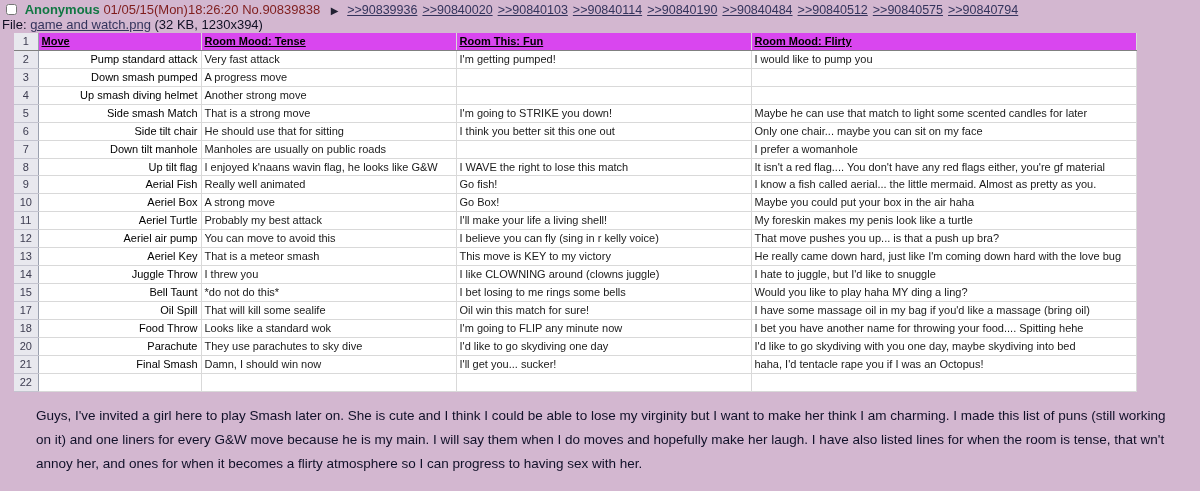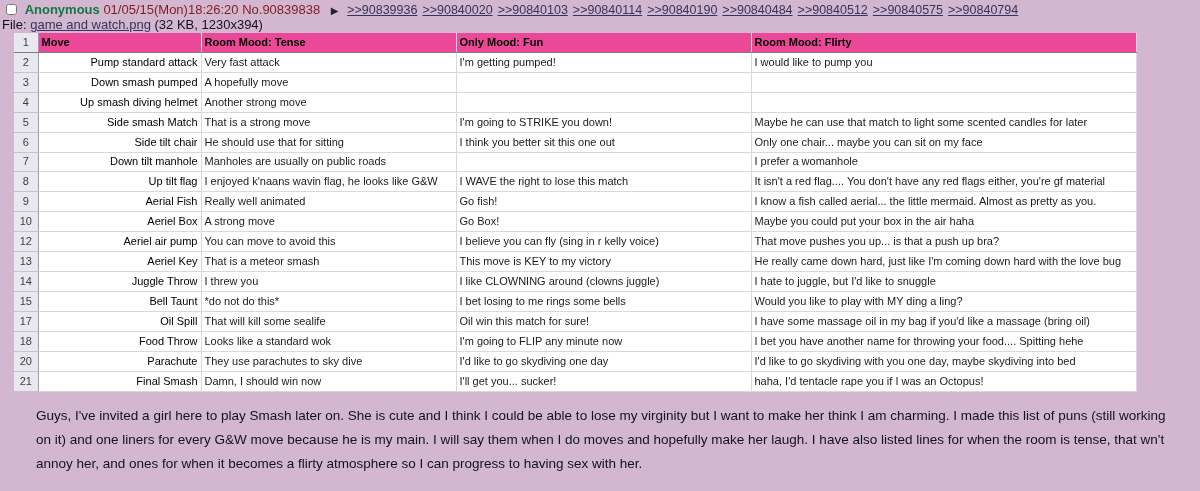--- a/index.html
+++ b/index.html
@@ -53,24 +53,25 @@
   }
   .sheet td.gutter {
     background: #e8e8ee;
     color: #3c3c50;
     text-align: center;
     border-right: 1px solid #9aa0ae;
     border-bottom: 1px solid #c4c4cf;
     font-weight: normal;
   }
   .sheet tr.hdr th {
-    background: #ec4899;
+    background: #d946ef;
     font-weight: bold;
     border-bottom: 1px solid #808080;
     color: #000;
+    text-decoration: underline;
   }
   .sheet tr.hdr td.gutter { border-bottom: 1px solid #808080; }
   .sheet td.move { font-weight: normal; color: #000; text-align: right; }
   
   .comment {
     position: absolute; left: 36px; top: 404px;
     width: 1132px;
     font-size: 13.5px; line-height: 24px;
     color: #101028;
   }
@@ -101,34 +102,34 @@
         <col style="width:163px">
         <col style="width:255px">
         <col style="width:295px">
         <col style="width:385px">
     </colgroup>
     <tbody>
         <tr class="hdr">
           <td class="gutter">1</td>
           <th>Move</th>
           <th>Room Mood: Tense</th>
-          <th>Only Mood: Fun</th>
+          <th>Room This: Fun</th>
           <th>Room Mood: Flirty</th>
         </tr>
         <tr>
           <td class="gutter">2</td>
           <td class="move">Pump standard attack</td>
           <td>Very fast attack</td>
           <td>I'm getting pumped!</td>
           <td>I would like to pump you</td>
         </tr>
         <tr>
           <td class="gutter">3</td>
           <td class="move">Down smash pumped</td>
-          <td>A hopefully move</td>
+          <td>A progress move</td>
           <td></td>
           <td></td>
         </tr>
         <tr>
           <td class="gutter">4</td>
           <td class="move">Up smash diving helmet</td>
           <td>Another strong move</td>
           <td></td>
           <td></td>
         </tr>
@@ -168,20 +169,27 @@
           <td>I know a fish called aerial... the little mermaid. Almost as pretty as you.</td>
         </tr>
         <tr>
           <td class="gutter">10</td>
           <td class="move">Aeriel Box</td>
           <td>A strong move</td>
           <td>Go Box!</td>
           <td>Maybe you could put your box in the air haha</td>
         </tr>
         <tr>
+          <td class="gutter">11</td>
+          <td class="move">Aeriel Turtle</td>
+          <td>Probably my best attack</td>
+          <td>I'll make your life a living shell!</td>
+          <td>My foreskin makes my penis look like a turtle</td>
+        </tr>
+        <tr>
           <td class="gutter">12</td>
           <td class="move">Aeriel air pump</td>
           <td>You can move to avoid this</td>
           <td>I believe you can fly (sing in r kelly voice)</td>
           <td>That move pushes you up... is that a push up bra?</td>
         </tr>
         <tr>
           <td class="gutter">13</td>
           <td class="move">Aeriel Key</td>
           <td>That is a meteor smash</td>
@@ -193,21 +201,21 @@
           <td class="move">Juggle Throw</td>
           <td>I threw you</td>
           <td>I like CLOWNING around (clowns juggle)</td>
           <td>I hate to juggle, but I'd like to snuggle</td>
         </tr>
         <tr>
           <td class="gutter">15</td>
           <td class="move">Bell Taunt</td>
           <td>*do not do this*</td>
           <td>I bet losing to me rings some bells</td>
-          <td>Would you like to play with MY ding a ling?</td>
+          <td>Would you like to play haha MY ding a ling?</td>
         </tr>
         <tr>
           <td class="gutter">17</td>
           <td class="move">Oil Spill</td>
           <td>That will kill some sealife</td>
           <td>Oil win this match for sure!</td>
           <td>I have some massage oil in my bag if you'd like a massage (bring oil)</td>
         </tr>
         <tr>
           <td class="gutter">18</td>
@@ -223,20 +231,27 @@
           <td>I'd like to go skydiving one day</td>
           <td>I'd like to go skydiving with you one day, maybe skydiving into bed</td>
         </tr>
         <tr>
           <td class="gutter">21</td>
           <td class="move">Final Smash</td>
           <td>Damn, I should win now</td>
           <td>I'll get you... sucker!</td>
           <td>haha, I'd tentacle rape you if I was an Octopus!</td>
         </tr>
+        <tr>
+          <td class="gutter">22</td>
+          <td class="move"></td>
+          <td></td>
+          <td></td>
+          <td></td>
+        </tr>
       </tbody>
   </table>
 </div>
 
 <blockquote class="comment">
   <p>Guys, I've invited a girl here to play Smash later on. She is cute and I think I could be able to lose my virginity but I want to make her think I am charming. I made this list of puns (still working on it) and one liners for every G&amp;W move because he is my main. I will say them when I do moves and hopefully make her laugh. I have also listed lines for when the room is tense, that wn't annoy her, and ones for when it becomes a flirty atmosphere so I can progress to having sex with her.</p>
   <p>Can you read through and see what you think? Will the flirty lines work?</p>
 </blockquote>
 
 </body></html>

